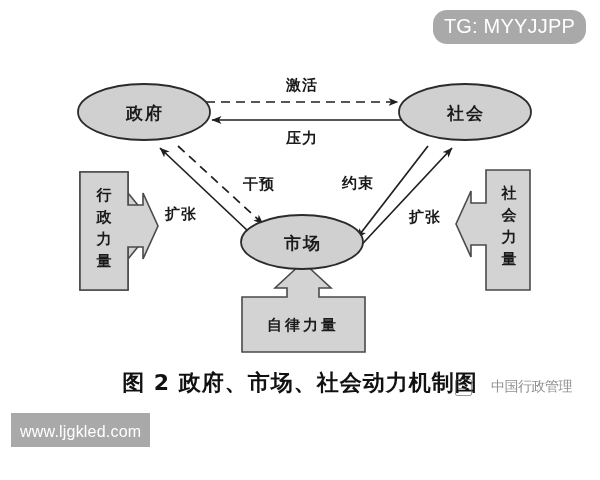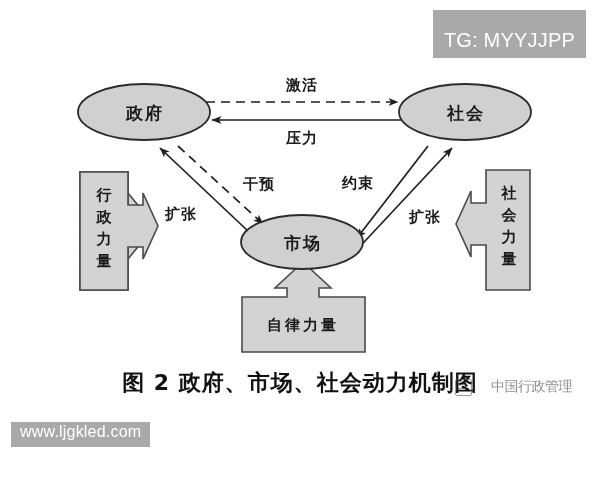--- a/index.html
+++ b/index.html
@@ -41,27 +41,28 @@
     white-space: nowrap;
     line-height: 1;
     display: flex;
     align-items: center;
     justify-content: center;
   }
   #wm-top-right {
     right: 14px;
     top: 10px;
     font-size: 20px;
-    padding: 20px 11px 8px 11px;
+    padding: 6px 11px 8px 11px;
+    border-radius: 14px;
   }
   #wm-bottom-left {
     left: 11px;
     bottom: 33px;
     font-size: 16px;
-    padding: 2px 9px 7px 9px;
+    padding: 11px 9px 7px 9px;
   }
 
   
   #journal-stamp {
     position: absolute;
     left: 455px;
     top: 378px;
     display: flex;
     align-items: center;
     gap: 19px;

